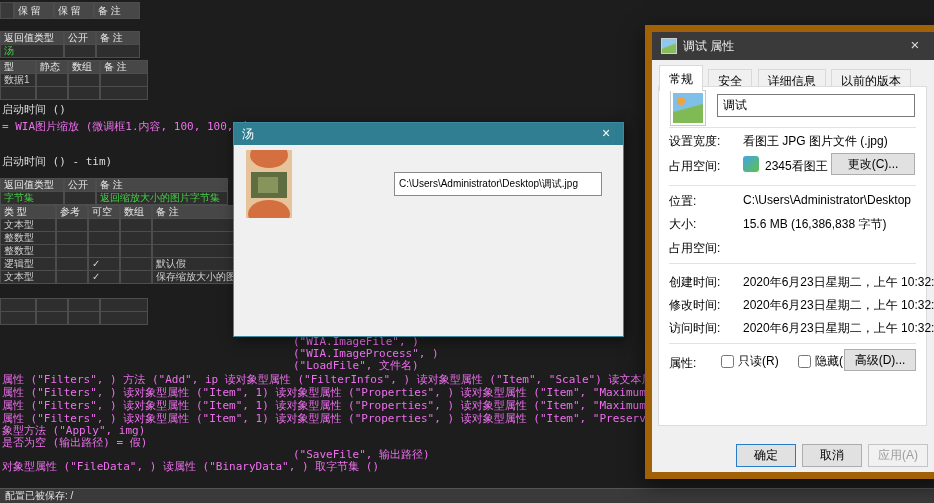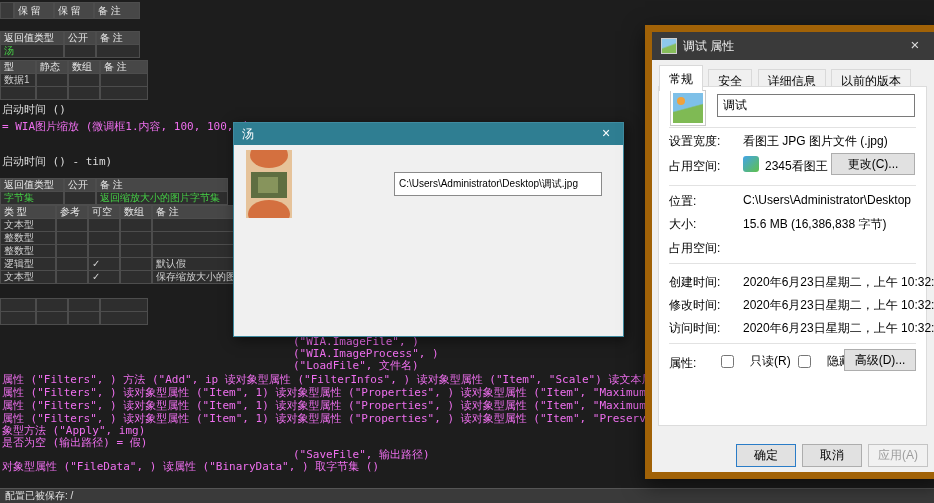--- a/index.html
+++ b/index.html
@@ -61,21 +61,21 @@
   .sun{position:absolute;left:4px;top:4px;width:8px;height:8px;border-radius:50%;background:#f0a23c;}
   .filename-input{position:absolute;left:58px;top:7px;width:198px;height:23px;box-sizing:border-box;
                   border:1px solid #7a7a7a;font-size:12px;padding:0 5px;font-family:inherit;color:#000;background:#fff;}
   .ow-icon{position:absolute;left:84px;top:69px;width:16px;height:16px;border-radius:3px;
            background:linear-gradient(135deg,#43a4e8,#5fc04a);}
   .ow-val{left:106px;}
   .win-btn{position:absolute;box-sizing:border-box;background:#e1e1e1;border:1px solid #adadad;
            font-size:12px;font-family:inherit;color:#000;cursor:pointer;}
   .change-btn{left:172px;top:66px;width:84px;height:22px;}
   .adv-btn{left:185px;top:262px;width:72px;height:22px;}
-  .chk{position:absolute;top:266px;display:flex;align-items:center;gap:16px;font-size:12px;}
+  .chk{position:absolute;top:266px;display:flex;align-items:center;gap:4px;font-size:12px;}
   .chk input{width:13px;height:13px;margin:0;}
   .chk-readonly{left:62px;}
   .chk-hidden{left:139px;}
   .footer-btn{position:absolute;top:412px;width:60px;height:23px;box-sizing:border-box;
               background:#e1e1e1;border:1px solid #adadad;font-size:12px;font-family:inherit;cursor:pointer;}
   .btn-ok{left:84px;border-color:#2a7cc7;}
   .btn-cancel{left:150px;}
   .btn-apply{left:216px;color:#9d9d9d;background:#f1f1f1;border-color:#c4c4c4;cursor:default;}
 </style>
 </head>

